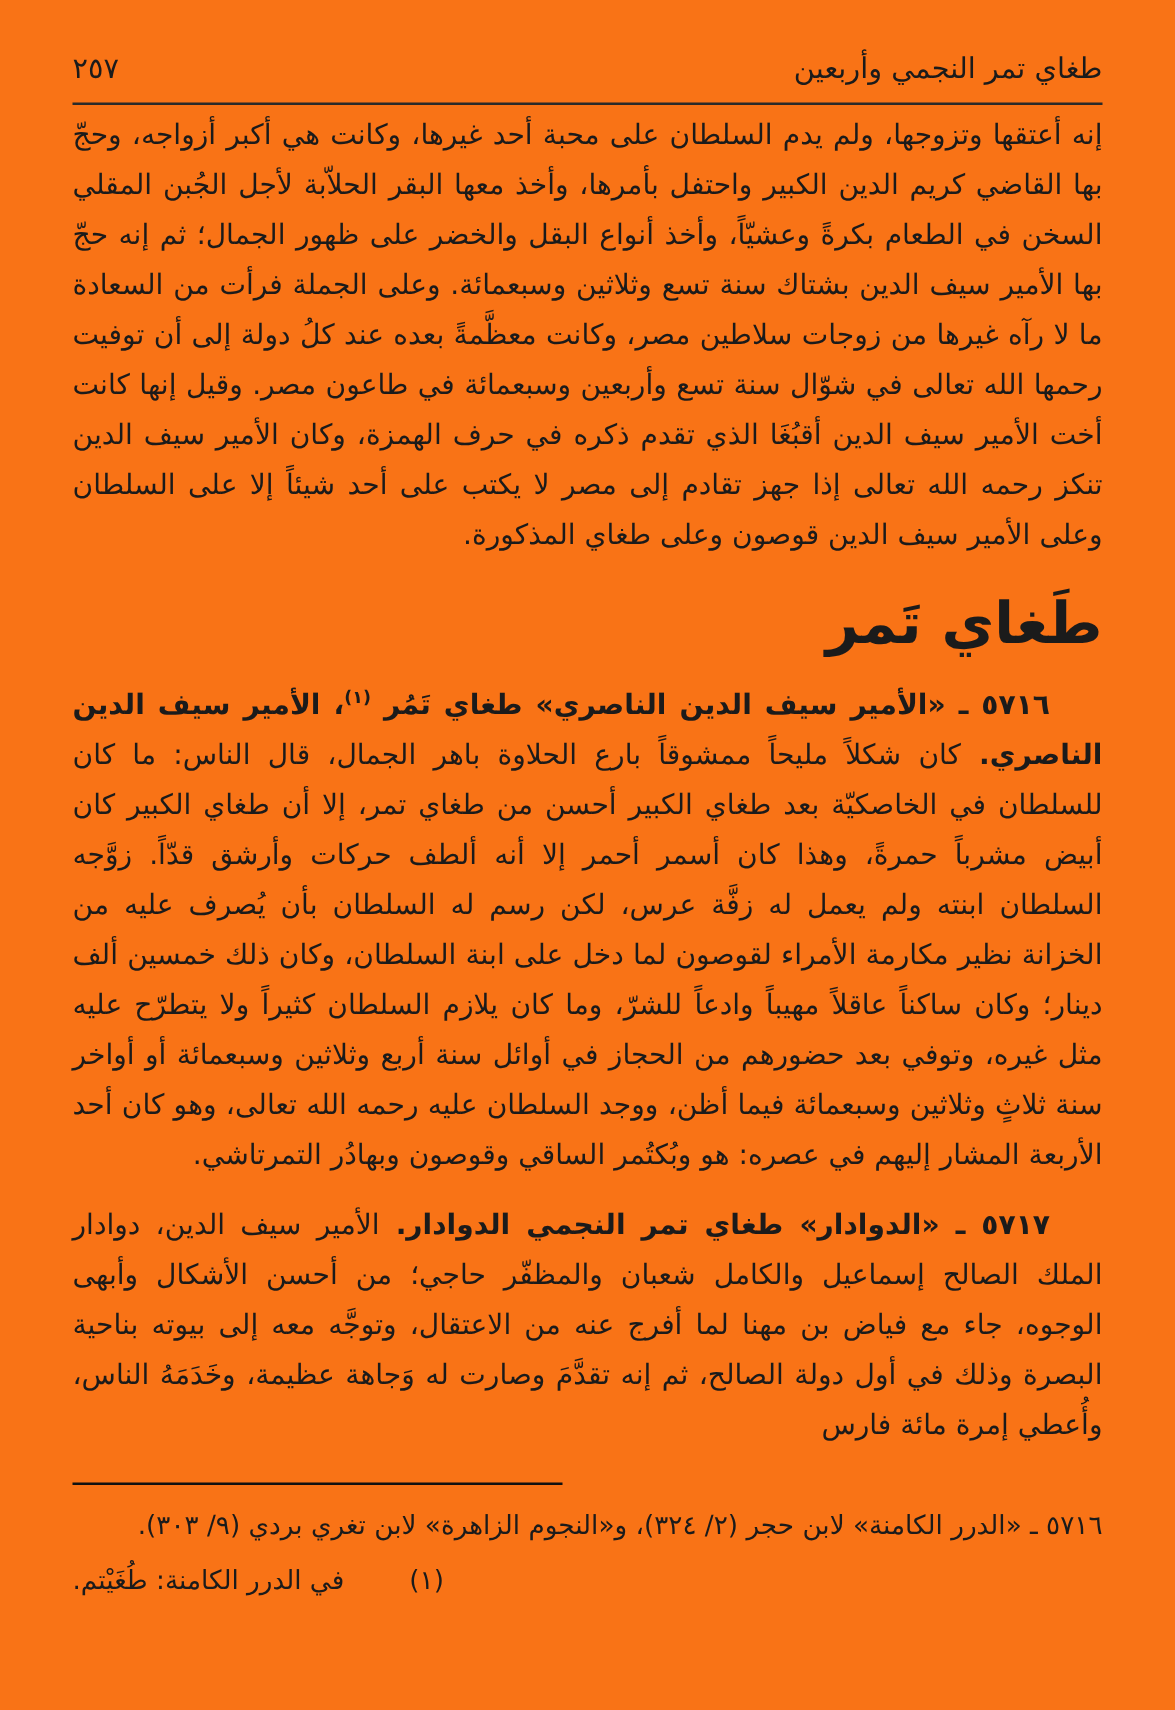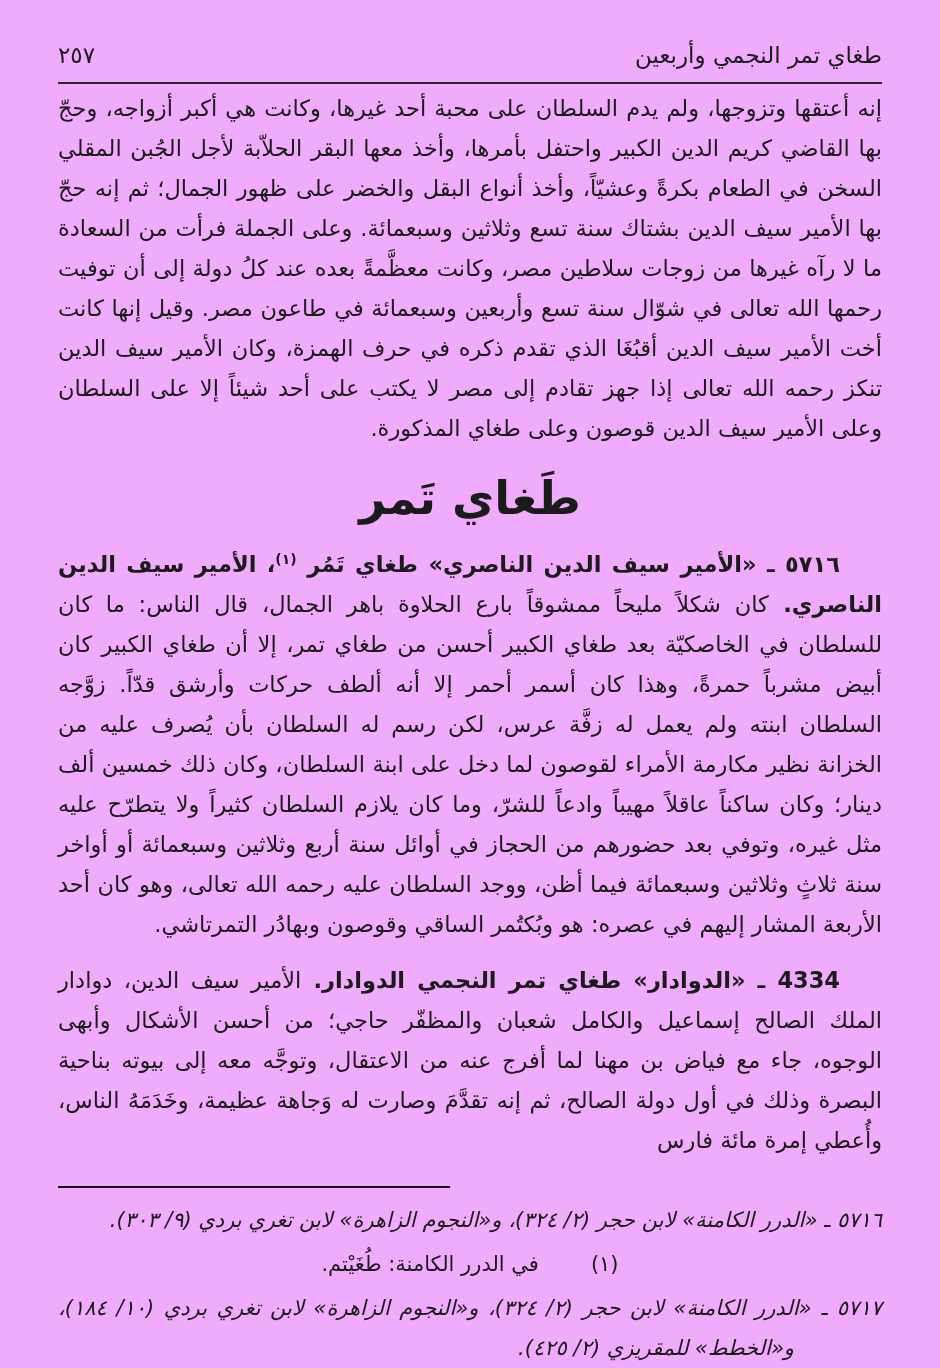--- a/index.html
+++ b/index.html
@@ -2,21 +2,21 @@
 <html dir="rtl" lang="ar"><head>
 <meta charset="utf-8">
 <style>
   * { margin: 0; padding: 0; box-sizing: border-box; }
   html, body { background: #e8e8e8; }
   .page {
     position: relative;
     width: 940px;
     height: 1368px;
     margin: 0 auto;
-    background: #f0abfc;
+    background: #f97316;
     color: #1b1b1b;
     font-family: "DejaVu Sans", sans-serif;
     padding: 42px 58px 0 58px;
     overflow: hidden;
   }
   
   .page-header {
     display: flex;
     flex-direction: row-reverse;
     justify-content: space-between;
@@ -32,21 +32,20 @@
     margin-top: 14px;
   }
   
   .body-text {
     margin-top: 4px;
     font-size: 22.5px;
     line-height: 40px;
     text-align: justify;
   }
   .section-heading {
-    text-align: center;
     font-size: 46px;
     font-weight: bold;
     letter-spacing: 1px;
     margin: 22px 0 14px 0;
     line-height: 1.25;
   }
   .entry {
     font-size: 22.5px;
     line-height: 40px;
     text-align: justify;
@@ -69,24 +68,23 @@
   }
   .footnotes {
     font-size: 21px;
     line-height: 40px;
   }
   .footnote {
     text-align: justify;
     padding-right: 88px;
     text-indent: -88px;
     margin-bottom: 4px;
-    font-style: italic;
   }
   .footnote-plain {
-    text-align: center;
+    text-align: left;
     margin-bottom: 4px;
   }
   .fn-marker { display: inline-block; margin-left: 52px; text-indent: 0; }
 </style>
 </head>
 <body>
 
 <div class="page">
 
   <div class="page-header">
@@ -94,23 +92,22 @@
     <div class="running-title">طغاي تمر النجمي وأربعين</div>
   </div>
   <hr class="header-rule">
 
   <p class="body-text">إنه أعتقها وتزوجها، ولم يدم السلطان على محبة أحد غيرها، وكانت هي أكبر أزواجه، وحجّ بها القاضي كريم الدين الكبير واحتفل بأمرها، وأخذ معها البقر الحلاّبة لأجل الجُبن المقلي السخن في الطعام بكرةً وعشيّاً، وأخذ أنواع البقل والخضر على ظهور الجمال؛ ثم إنه حجّ بها الأمير سيف الدين بشتاك سنة تسع وثلاثين وسبعمائة. وعلى الجملة فرأت من السعادة ما لا رآه غيرها من زوجات سلاطين مصر، وكانت معظَّمةً بعده عند كلُ دولة إلى أن توفيت رحمها الله تعالى في شوّال سنة تسع وأربعين وسبعمائة في طاعون مصر. وقيل إنها كانت أخت الأمير سيف الدين أقبُغَا الذي تقدم ذكره في حرف الهمزة، وكان الأمير سيف الدين تنكز رحمه الله تعالى إذا جهز تقادم إلى مصر لا يكتب على أحد شيئاً إلا على السلطان وعلى الأمير سيف الدين قوصون وعلى طغاي المذكورة.</p>
 
   <h1 class="section-heading">طَغاي تَمر</h1>
 
   <p class="entry"><span class="entry-lead">٥٧١٦ ـ «الأمير سيف الدين الناصري» طغاي تَمُر </span><sup class="fn-marker-sup">(١)</sup><span class="entry-lead">، الأمير سيف الدين الناصري. </span><span>كان شكلاً مليحاً ممشوقاً بارع الحلاوة باهر الجمال، قال الناس: ما كان للسلطان في الخاصكيّة بعد طغاي الكبير أحسن من طغاي تمر، إلا أن طغاي الكبير كان أبيض مشرباً حمرةً، وهذا كان أسمر أحمر إلا أنه ألطف حركات وأرشق قدّاً. زوَّجه السلطان ابنته ولم يعمل له زفَّة عرس، لكن رسم له السلطان بأن يُصرف عليه من الخزانة نظير مكارمة الأمراء لقوصون لما دخل على ابنة السلطان، وكان ذلك خمسين ألف دينار؛ وكان ساكناً عاقلاً مهيباً وادعاً للشرّ، وما كان يلازم السلطان كثيراً ولا يتطرّح عليه مثل غيره، وتوفي بعد حضورهم من الحجاز في أوائل سنة أربع وثلاثين وسبعمائة أو أواخر سنة ثلاثٍ وثلاثين وسبعمائة فيما أظن، ووجد السلطان عليه رحمه الله تعالى، وهو كان أحد الأربعة المشار إليهم في عصره: هو وبُكتُمر الساقي وقوصون وبهادُر التمرتاشي.</span></p>
 
-  <p class="entry"><span class="entry-lead">4334 ـ «الدوادار» طغاي تمر النجمي الدوادار. </span><span>الأمير سيف الدين، دوادار الملك الصالح إسماعيل والكامل شعبان والمظفّر حاجي؛ من أحسن الأشكال وأبهى الوجوه، جاء مع فياض بن مهنا لما أفرج عنه من الاعتقال، وتوجَّه معه إلى بيوته بناحية البصرة وذلك في أول دولة الصالح، ثم إنه تقدَّمَ وصارت له وَجاهة عظيمة، وخَدَمَهُ الناس، وأُعطي إمرة مائة فارس</span></p>
+  <p class="entry"><span class="entry-lead">٥٧١٧ ـ «الدوادار» طغاي تمر النجمي الدوادار. </span><span>الأمير سيف الدين، دوادار الملك الصالح إسماعيل والكامل شعبان والمظفّر حاجي؛ من أحسن الأشكال وأبهى الوجوه، جاء مع فياض بن مهنا لما أفرج عنه من الاعتقال، وتوجَّه معه إلى بيوته بناحية البصرة وذلك في أول دولة الصالح، ثم إنه تقدَّمَ وصارت له وَجاهة عظيمة، وخَدَمَهُ الناس، وأُعطي إمرة مائة فارس</span></p>
 
   <hr class="fn-rule">
 
   <div class="footnotes">
     <p class="footnote">٥٧١٦ ـ «الدرر الكامنة» لابن حجر (٢/ ٣٢٤)، و«النجوم الزاهرة» لابن تغري بردي (٩/ ٣٠٣).</p>
     <p class="footnote-plain"><span class="fn-marker">(١)</span><span>في الدرر الكامنة: طُغَيْتم.</span></p>
-    <p class="footnote">٥٧١٧ ـ «الدرر الكامنة» لابن حجر (٢/ ٣٢٤)، و«النجوم الزاهرة» لابن تغري بردي (١٠/ ١٨٤)، و«الخطط» للمقريزي (٢/ ٤٢٥).</p>
   </div>
 
 </div>
 
 </body></html>

